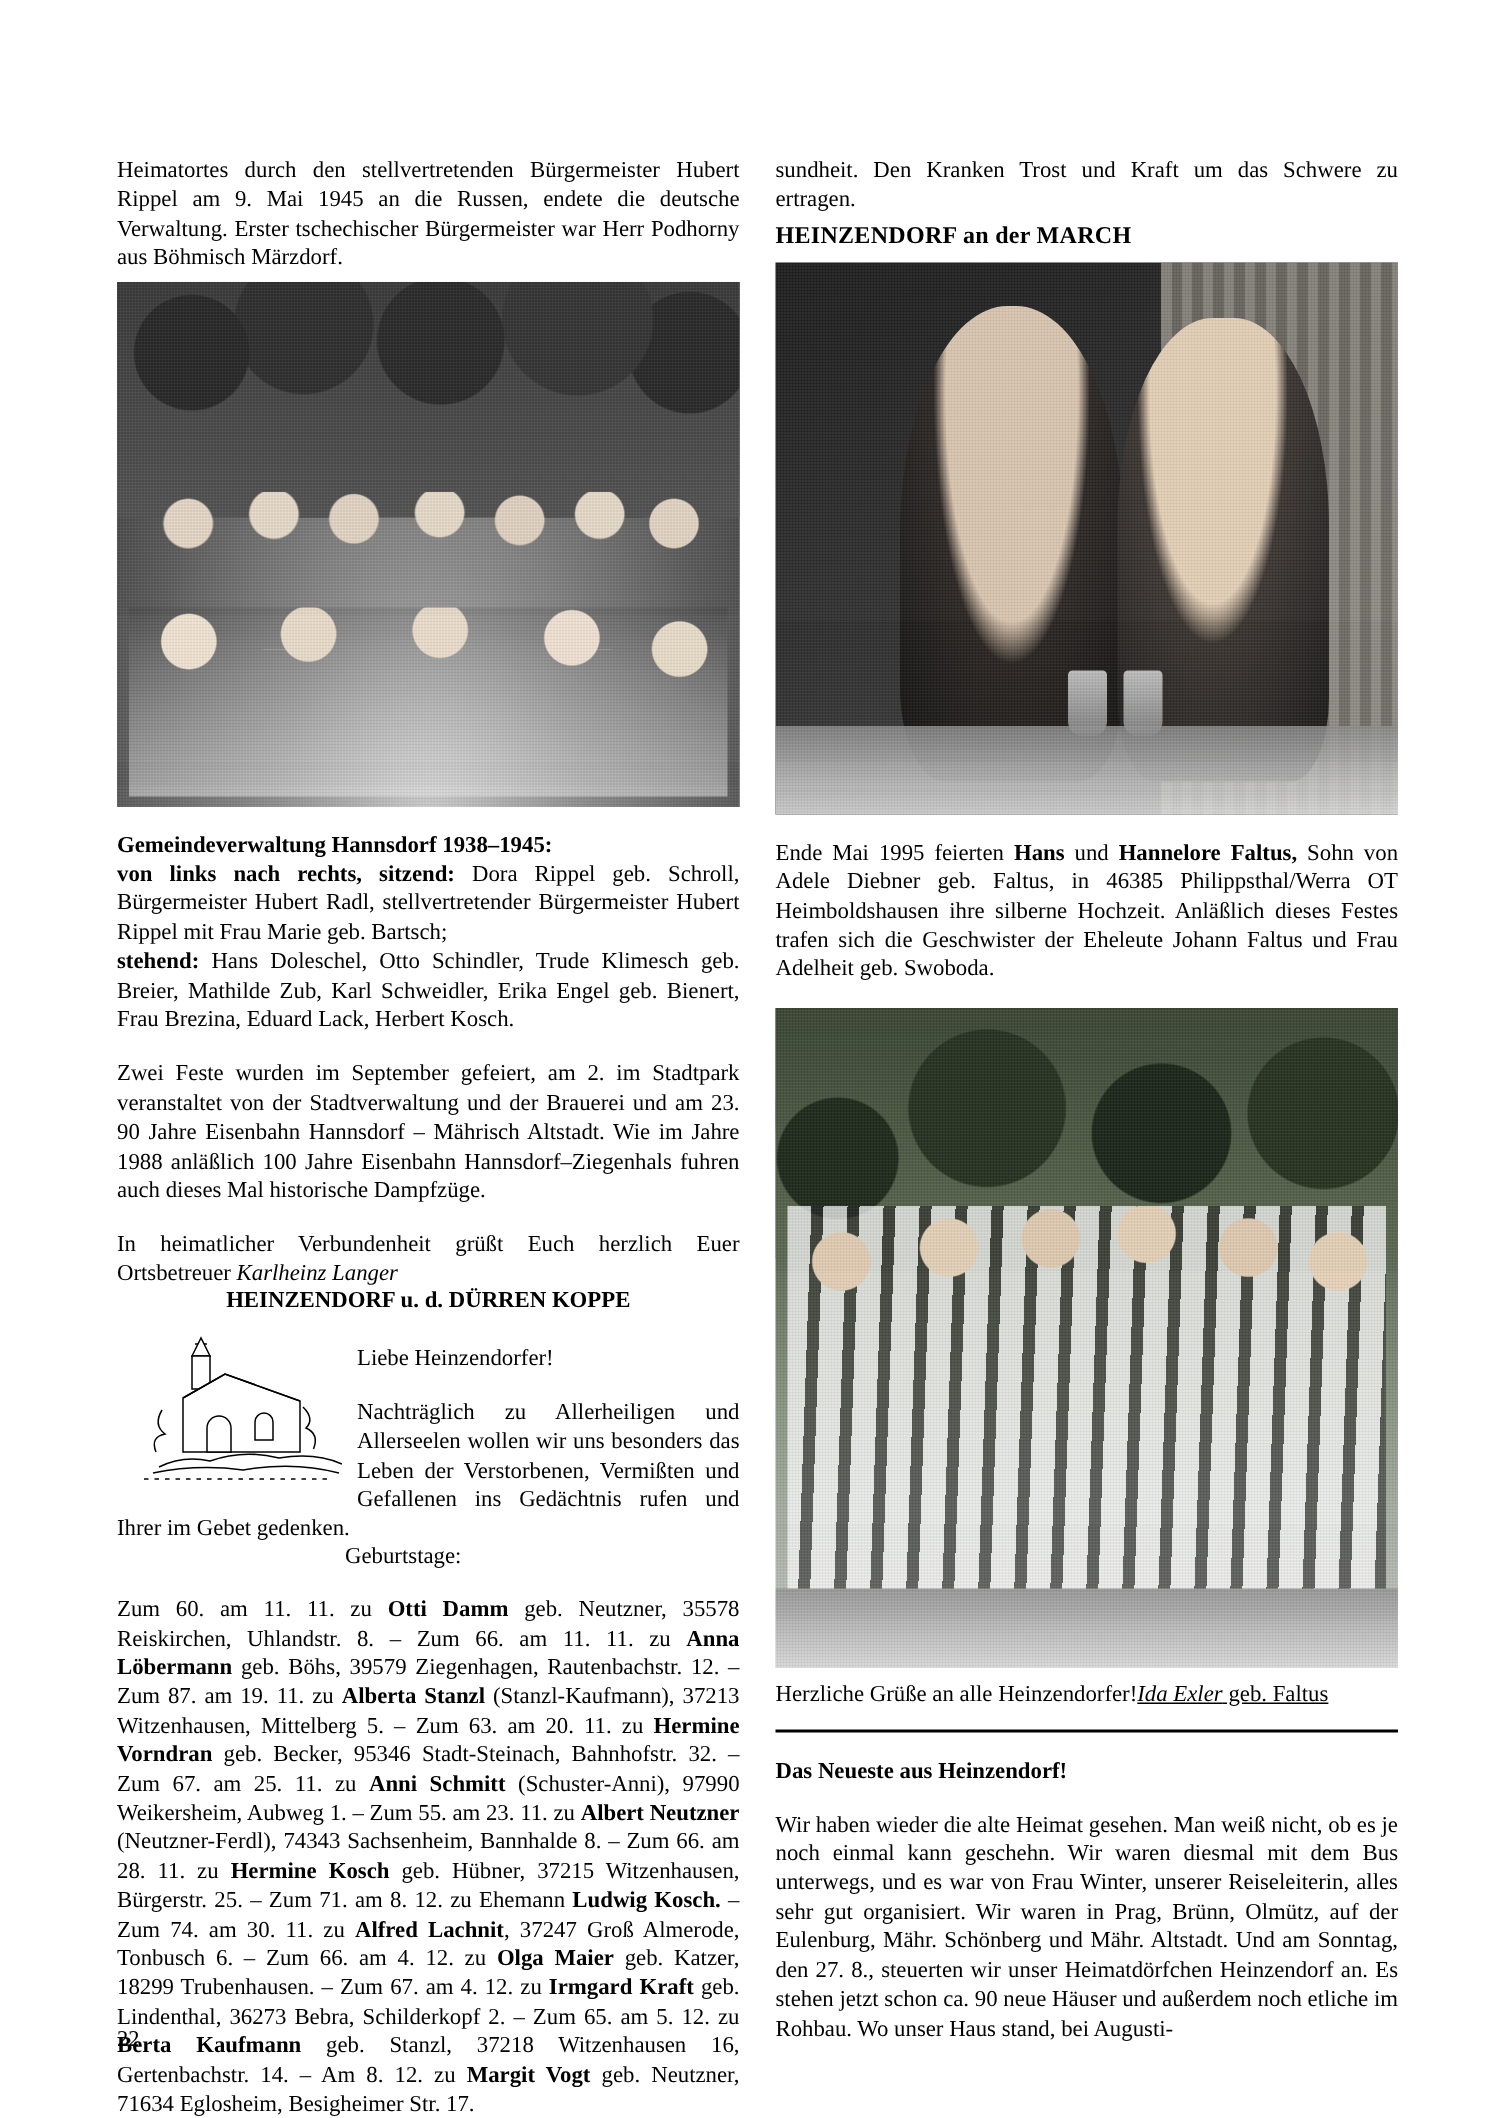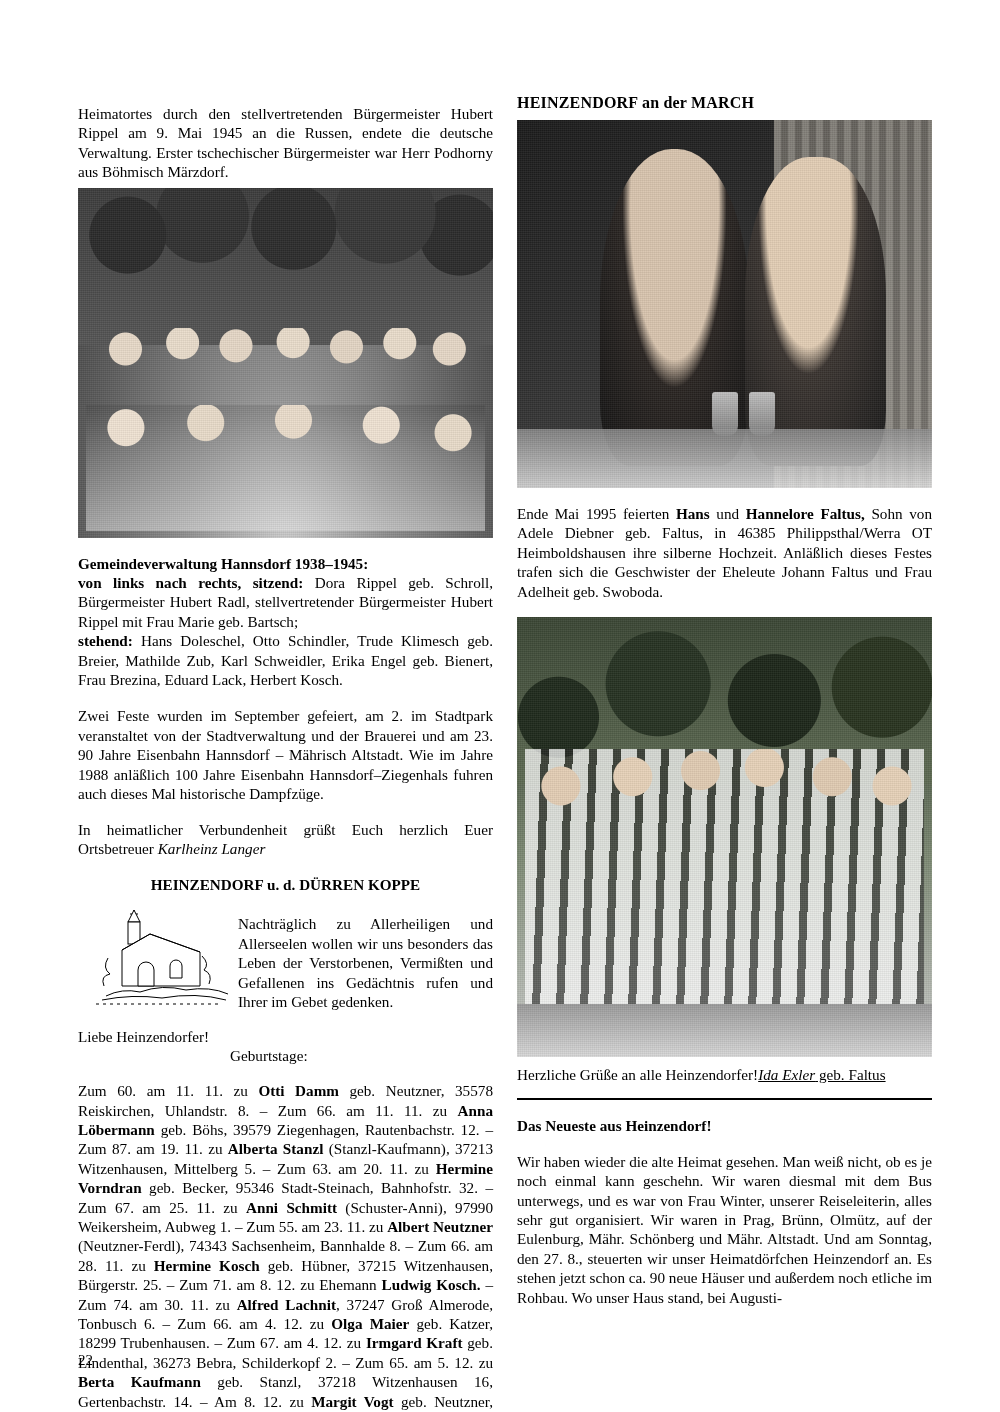--- a/index.html
+++ b/index.html
@@ -200,53 +200,54 @@
       <p class="caption">
         <span class="bold">Gemeindeverwaltung Hannsdorf 1938–1945:</span><br>
         <span class="bold">von links nach rechts, sitzend:</span><span> Dora Rippel geb. Schroll, Bürgermeister Hubert Radl, stellvertretender Bürgermeister Hubert Rippel mit Frau Marie geb. Bartsch;</span><br>
         <span class="bold">stehend:</span><span> Hans Doleschel, Otto Schindler, Trude Klimesch geb. Breier, Mathilde Zub, Karl Schweidler, Erika Engel geb. Bienert, Frau Brezina, Eduard Lack, Herbert Kosch.</span>
       </p>
 
       <p style="margin-top:17px;">Zwei Feste wurden im September gefeiert, am 2. im Stadtpark veranstaltet von der Stadtverwaltung und der Brauerei und am 23. 90 Jahre Eisenbahn Hannsdorf – Mährisch Altstadt. Wie im Jahre 1988 anläßlich 100 Jahre Eisenbahn Hannsdorf–Ziegenhals fuhren auch dieses Mal historische Dampfzüge.</p>
 
       <p><span>In heimatlicher Verbundenheit grüßt Euch herzlich Euer Ortsbetreuer </span><span class="italic">Karlheinz Langer</span></p>
 
-      <h3 class="sub" style="margin-top:18px;">HEINZENDORF u. d. DÜRREN KOPPE</h3>
+      <h3 class="sub" style="">HEINZENDORF u. d. DÜRREN KOPPE</h3>
 
       <div style="overflow:hidden;margin-top:4px;">
         <svg class="chapel" viewBox="0 0 150 110">
           <g fill="none" stroke="#000" stroke-width="1">
             <path d="M56 18 v-8 M52 14 h8"></path>
             <path d="M50 22 l6 -12 l6 12 z" fill="#fff"></path>
             <rect x="50" y="22" width="12" height="22" fill="#fff"></rect>
             <path d="M44 50 l28 -16 l50 18 v34 h-78 z" fill="#fff"></path>
             <path d="M44 50 l28 -16 l50 18"></path>
             <path d="M60 70 a8 8 0 0 1 16 0 v16 h-16 z" fill="#fff"></path>
             <path d="M92 66 a6 6 0 0 1 12 0 v12 h-12 z" fill="#fff"></path>
             <path d="M28 96 q16 -8 34 -4 q22 -8 46 -2 q24 -4 42 4"></path>
             <path d="M24 100 q30 -6 60 -2 q34 -6 64 2"></path>
             <path d="M18 104 h122" stroke-dasharray="3 4"></path>
             <path d="M30 58 q-6 10 2 16 q-10 2 -6 12"></path>
             <path d="M124 56 q8 8 2 14 q9 4 5 14"></path>
           </g>
         </svg>
+        <p>Liebe Heinzendorfer!</p>
         <p>Nachträglich zu Allerheiligen und Allerseelen wollen wir uns besonders das Leben der Verstorbenen, Vermißten und Gefallenen ins Gedächtnis rufen und Ihrer im Gebet gedenken.</p>
-        <p>Liebe Heinzendorfer!</p>
       </div>
 
       <p style="text-align:left;padding-left:152px;margin-top:-1px;">Geburtstage:</p>
 
       <p id="birthdays">Zum 60. am 11. 11. zu <span class="bold">Otti Damm</span> geb. Neutzner, 35578 Reiskirchen, Uhlandstr. 8. – Zum 66. am 11. 11. zu <span class="bold">Anna Löbermann</span> geb. Böhs, 39579 Ziegenhagen, Rautenbachstr. 12. – Zum 87. am 19. 11. zu <span class="bold">Alberta Stanzl</span> (Stanzl-Kaufmann), 37213 Witzenhausen, Mittelberg 5. – Zum 63. am 20. 11. zu <span class="bold">Hermine Vorndran</span> geb. Becker, 95346 Stadt-Steinach, Bahnhofstr. 32. – Zum 67. am 25. 11. zu <span class="bold">Anni Schmitt</span> (Schuster-Anni), 97990 Weikersheim, Aubweg 1. – Zum 55. am 23. 11. zu <span class="bold">Albert Neutzner</span> (Neutzner-Ferdl), 74343 Sachsenheim, Bannhalde 8. – Zum 66. am 28. 11. zu <span class="bold">Hermine Kosch</span> geb. Hübner, 37215 Witzenhausen, Bürgerstr. 25. – Zum 71. am 8. 12. zu Ehemann <span class="bold">Ludwig Kosch.</span> – Zum 74. am 30. 11. zu <span class="bold">Alfred Lachnit</span>, 37247 Groß Almerode, Tonbusch 6. – Zum 66. am 4. 12. zu <span class="bold">Olga Maier</span> geb. Katzer, 18299 Trubenhausen. – Zum 67. am 4. 12. zu <span class="bold">Irmgard Kraft</span> geb. Lindenthal, 36273 Bebra, Schilderkopf 2. – Zum 65. am 5. 12. zu <span class="bold">Berta Kaufmann</span> geb. Stanzl, 37218 Witzenhausen 16, Gertenbachstr. 14. – Am 8. 12. zu <span class="bold">Margit Vogt</span> geb. Neutzner, 71634 Eglosheim, Besigheimer Str. 17.</p>
 
       <p>Allen Geburtstagskindern weiterhin alles Gute, besonders Ge-</p>
 
     </div>
 
     <div class="col">
 
+      <p>sundheit. Den Kranken Trost und Kraft um das Schwere zu ertragen.</p>
 
       <h2 class="section">HEINZENDORF an der MARCH</h2>
 
       <div class="photo photo-couple">
         <div class="curtain"></div>
         <div class="her"></div>
         <div class="him"></div>
         <div class="table"></div>
         <div class="glass1"></div>
         <div class="glass2"></div>

